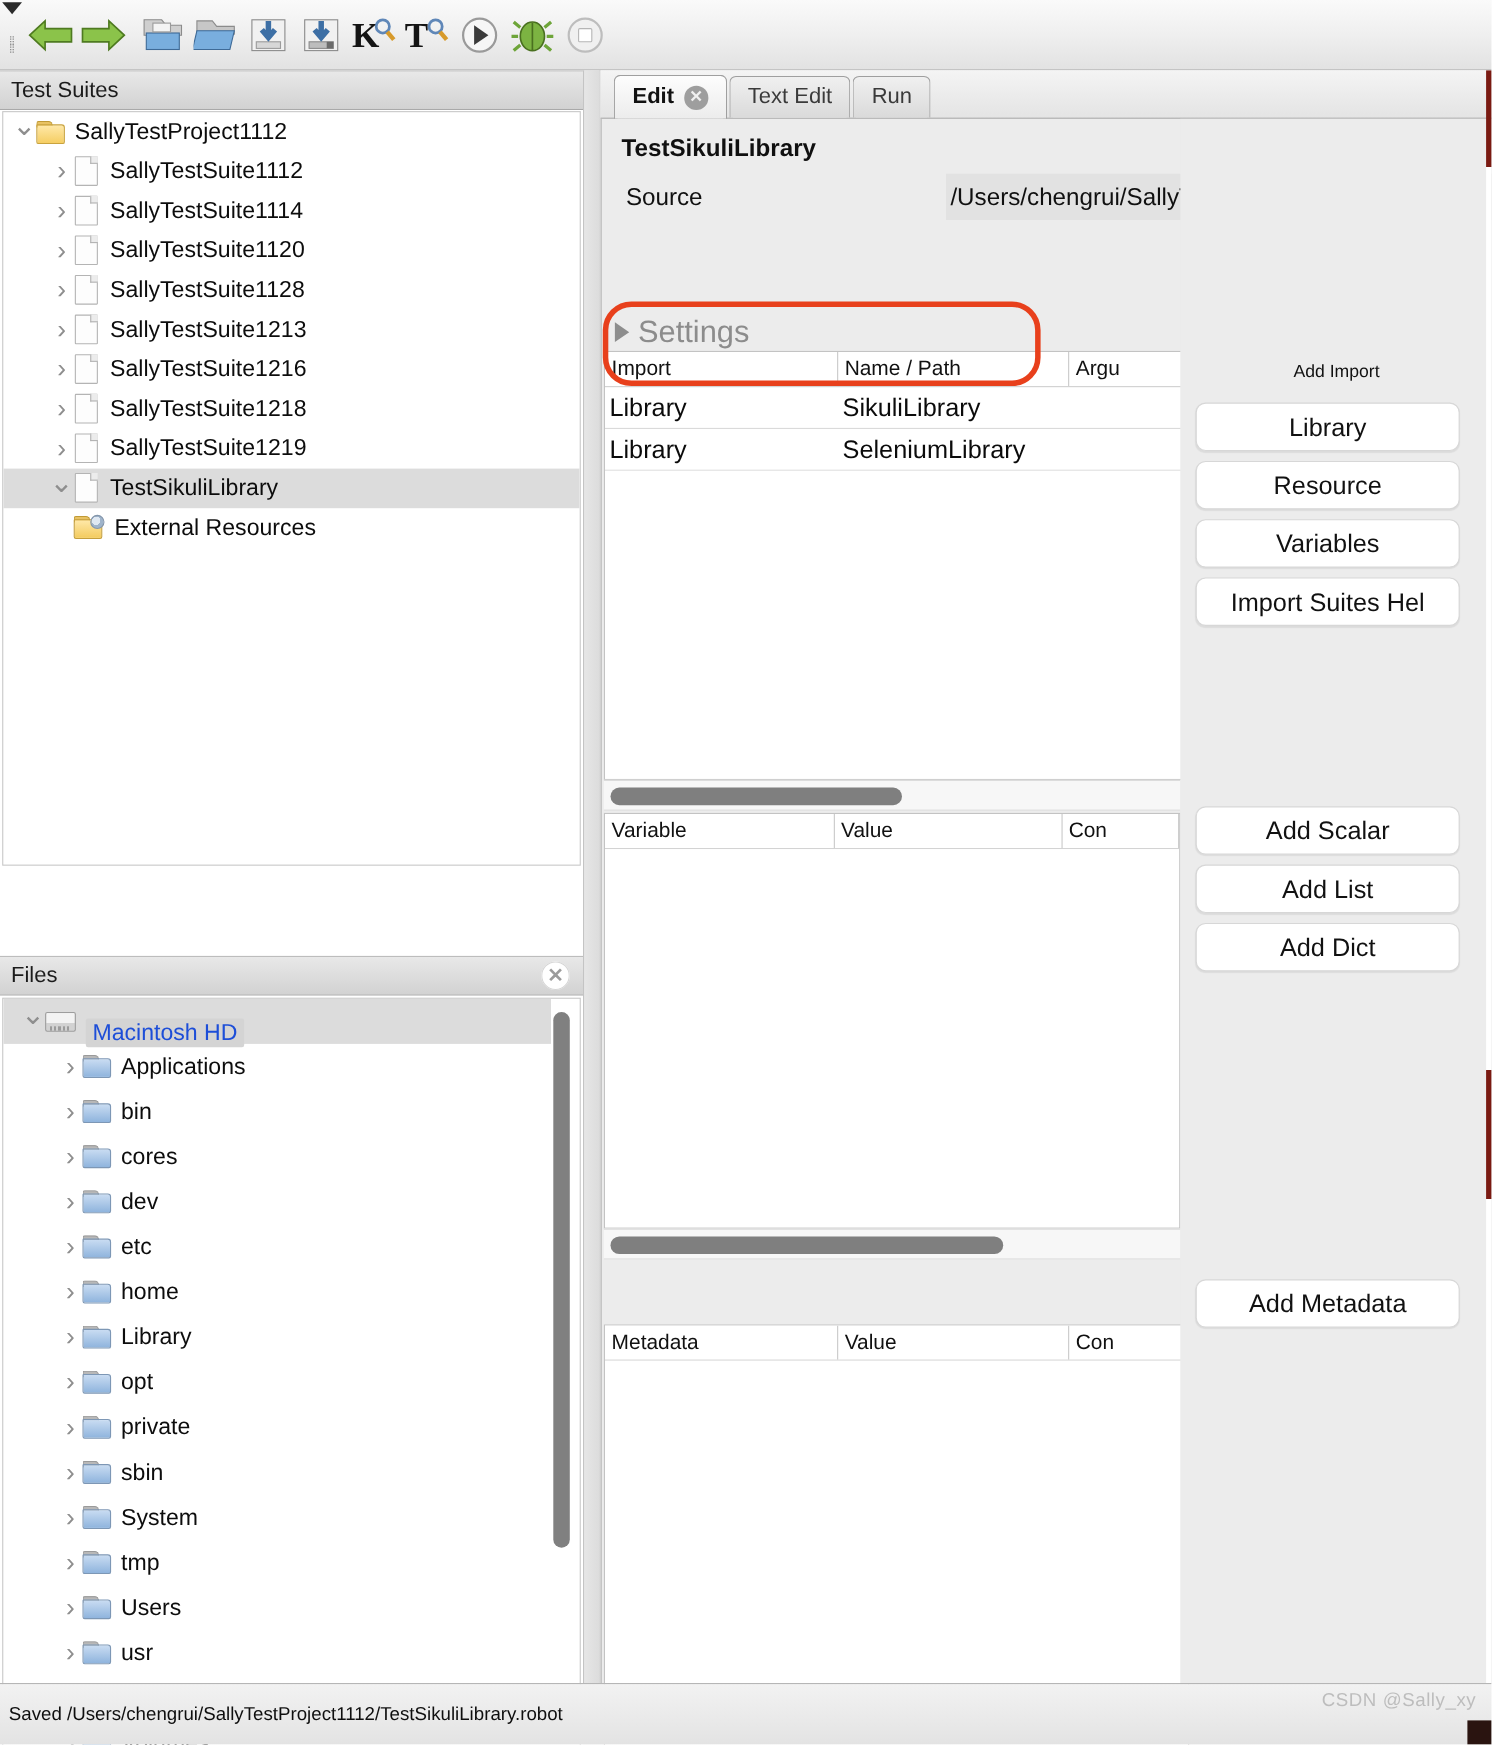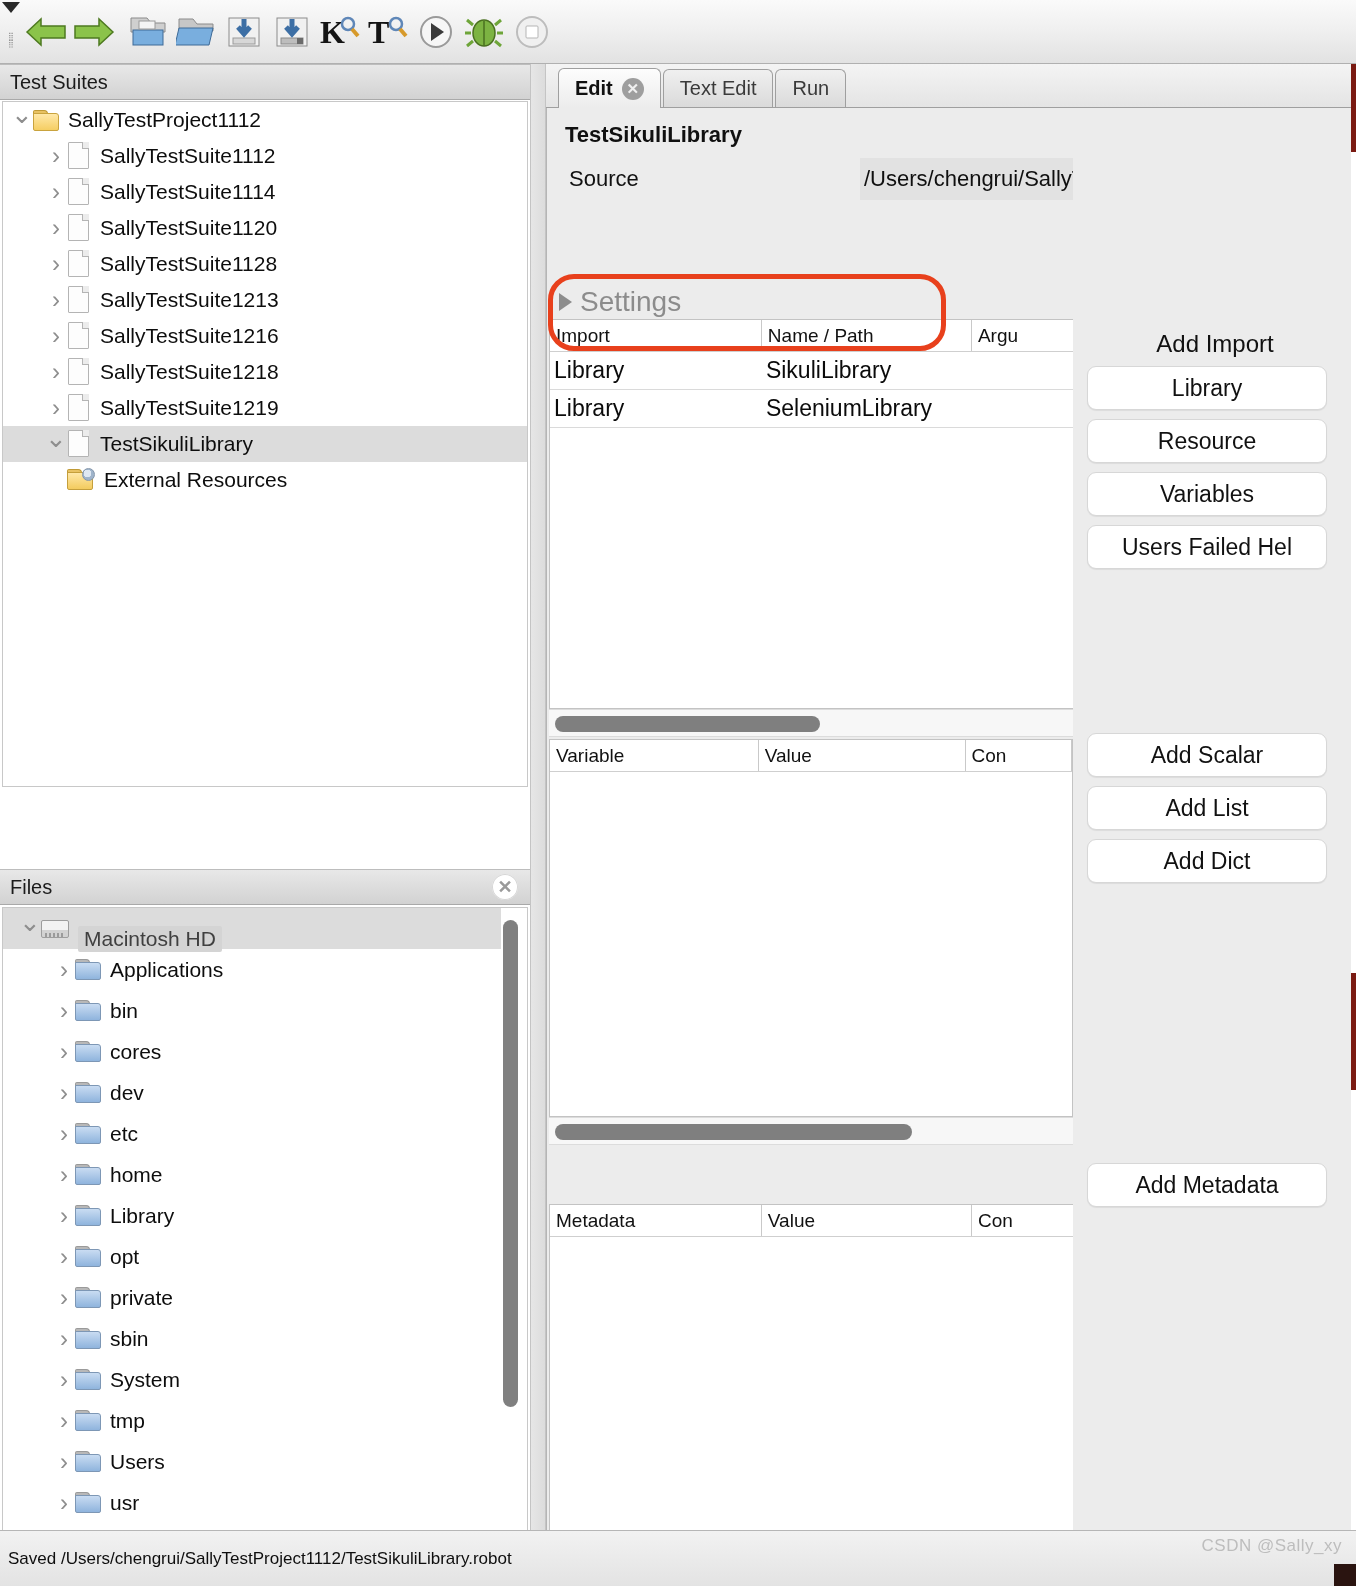--- a/index.html
+++ b/index.html
@@ -107,21 +107,21 @@
     position: absolute; left: 0; top: 1px; width: 15px; height: 6px;
     background: #e8c263; border: 1px solid #c09a36; border-bottom: none; border-radius: 2px 4px 0 0;
   }
   .ic-extres u {
     position: absolute; right: 0px; top: 0px; width: 13px; height: 13px;
     background: radial-gradient(circle at 40% 40%, #dfe8f2 0 40%, #9fb4cb 41% 100%);
     border-radius: 50%; border: 1px solid #8496ab;
   }
 
   .lbl-sel-hd {
-    background: #d4d4d4; color: #404040; padding: 1px 6px; border-radius: 2px; margin-top: 21px;
+    background: #d4d4d4; color: #1d4ed8; padding: 1px 6px; border-radius: 2px; margin-top: 21px;
   }
 
   
   .files-panel { position: absolute; left: 0; top: 805px; width: 530px; height: 725px; background:#fff; }
   .files-tree {
     position: absolute; left: 2px; top: 38px; right: 2px; bottom: 2px;
     background: #fff; border: 1px solid #c8c8c8; overflow: hidden;
   }
   .vscroll-track {
     position: absolute; right: 3px; top: 4px; bottom: 4px; width: 22px;
@@ -186,21 +186,21 @@
   }
   .gh-cell { display: flex; align-items: center; padding-left: 6px; border-right: 1px solid #c9c9c9; height: 100%; }
   .grid-row { display: flex; height: 38px; border-bottom: 1px solid #dadada; font-size: 23px; color: #0b0b0b; }
   .gr-cell { display: flex; align-items: center; padding-left: 4px; height: 100%; overflow: hidden; white-space: nowrap; }
   .grid-filler { background: #fff; }
 
   .hscroll { position: absolute; height: 28px; background: #f7f7f7; border-top: 1px solid #dcdcdc; border-bottom: 1px solid #dcdcdc; }
   .hscroll .thumb { position: absolute; top: 6px; left: 6px; height: 16px; background: #7f7f7f; border-radius: 8px; }
 
   .side-pane { position: absolute; background: #ececec; }
-  .side-title { font-size: 24px; color: #111; text-align: center; }
+  .side-title { font-size: 16px; color: #111; text-align: center; }
   .pbtn {
     display: flex; align-items: center; justify-content: center;
     background: #ffffff; border: 1px solid #d7d7d7; border-radius: 9px;
     font-size: 23px; color: #111; height: 44px;
     box-shadow: 0 1px 1px rgba(0,0,0,0.07);
     white-space: nowrap; overflow: hidden;
   }
 
   
   .red-ring {
@@ -635,21 +635,21 @@
         <div class="thumb" style="width:357px;"></div>
       </div>
 
       <div class="side-pane" style="left:526px; top:0; width:284px; bottom:0;">
 
         <div class="side-title" style="position:absolute; left:0; top:222px; width:284px;">Add Import</div>
         <div id="import-buttons" style="position:absolute; left:14px; top:258px; width:240px;">
             <div class="pbtn" style="margin-bottom:9px;">Library</div>
             <div class="pbtn" style="margin-bottom:9px;">Resource</div>
             <div class="pbtn" style="margin-bottom:9px;">Variables</div>
-            <div class="pbtn" style="margin-bottom:9px;">Users Failed Hel</div>
+            <div class="pbtn" style="margin-bottom:9px;">Import Suites Hel</div>
           </div>
 
         <div id="variable-buttons" style="position:absolute; left:14px; top:625px; width:240px;">
             <div class="pbtn" style="margin-bottom:9px;">Add Scalar</div>
             <div class="pbtn" style="margin-bottom:9px;">Add List</div>
             <div class="pbtn" style="margin-bottom:9px;">Add Dict</div>
           </div>
 
         <div id="metadata-buttons" style="position:absolute; left:14px; top:1055px; width:240px;">
             <div class="pbtn" style="margin-bottom:9px;">Add Metadata</div>

